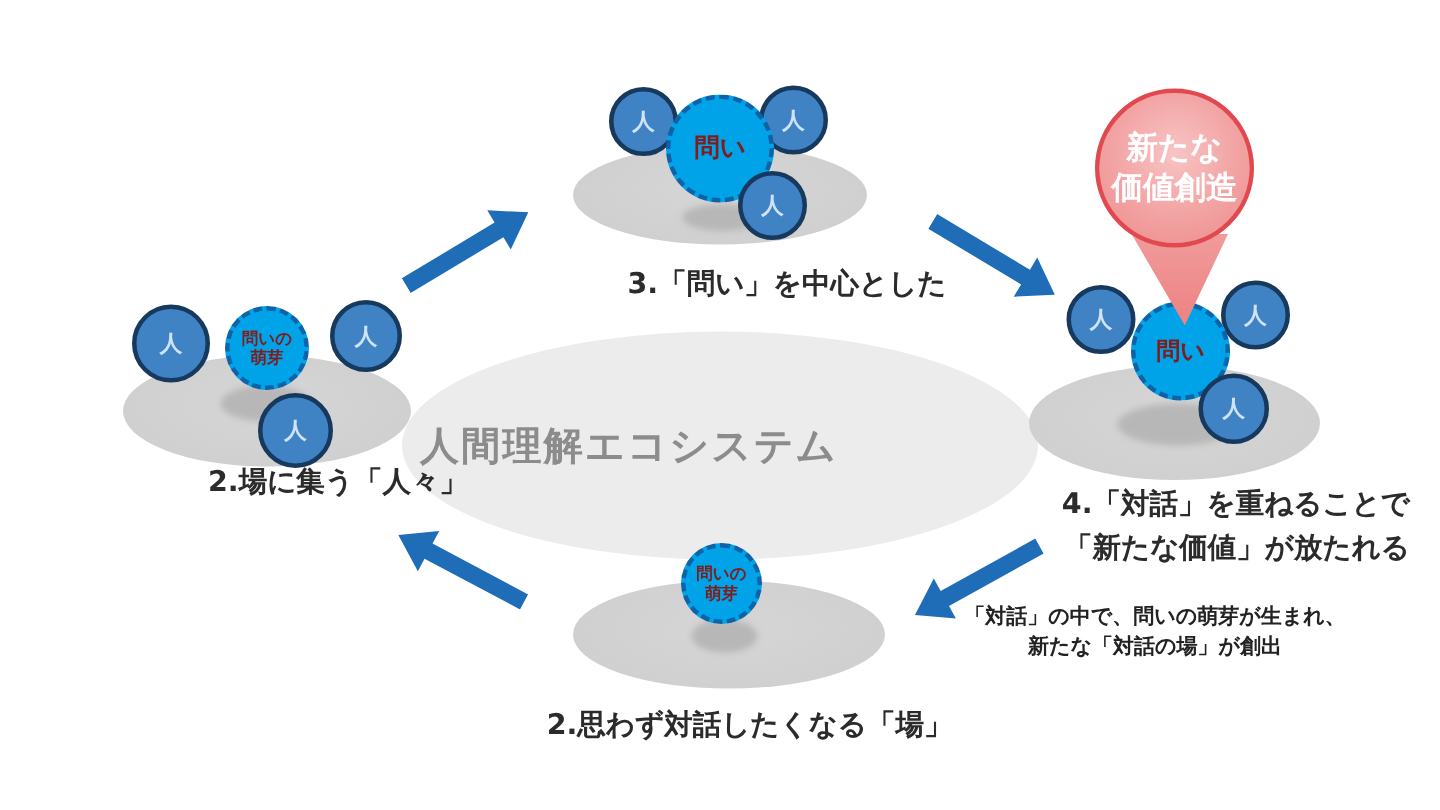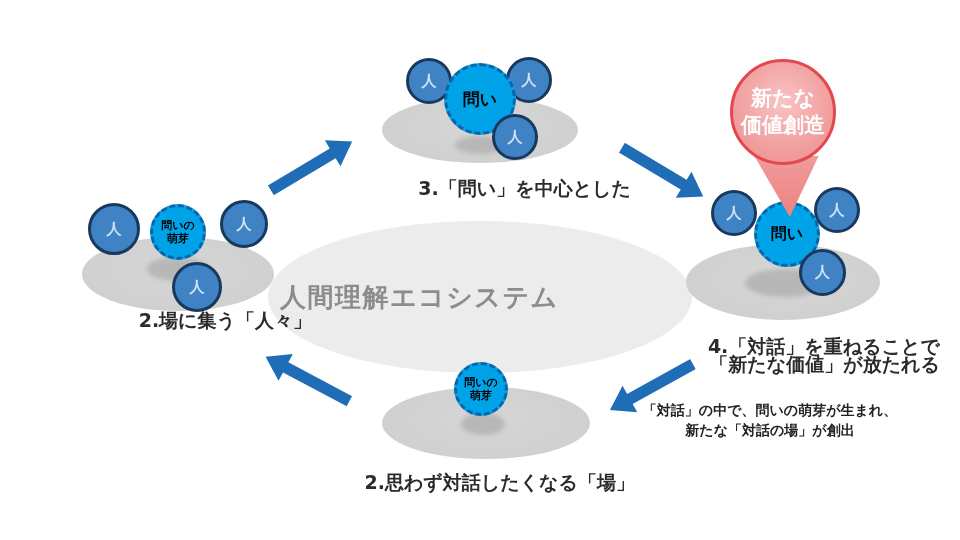--- a/index.html
+++ b/index.html
@@ -17,21 +17,21 @@
     background:radial-gradient(ellipse at 50% 45%, #d6d6d6 0%, #d0d0d0 70%, #cccccc 100%);}
   .pshadow{position:absolute;border-radius:50%;background:#b7b7b7;filter:blur(2px);z-index:3;}
   
   .person{position:absolute;border-radius:50%;background:#4083c5;border:3px solid #17395e;
     box-sizing:border-box;display:flex;align-items:center;justify-content:center;
     color:#cfe2f6;font-weight:bold;font-size:15px;z-index:4;}
   .person.front{z-index:6;}
   
   .qcircle{position:absolute;border-radius:50%;background:#00a3e8;border:3px dashed #0c63a8;
     box-sizing:border-box;display:flex;flex-direction:column;align-items:center;justify-content:center;
-    color:#000000;font-weight:bold;text-align:center;line-height:1.2;z-index:5;}
+    color:#7f1d1d;font-weight:bold;text-align:center;line-height:1.2;z-index:5;}
   
   .caption{position:absolute;font-weight:bold;color:#2b2b2b;text-align:right;
     white-space:nowrap;font-size:19px;z-index:8;}
   .note{position:absolute;font-weight:bold;color:#222222;text-align:center;
     white-space:nowrap;font-size:14px;z-index:8;}
   
   .arrow{position:absolute;width:95px;height:40px;z-index:7;}
   .arrow svg{display:block;width:100%;height:100%;}
   
   .balloon-tail{position:absolute;left:753px;top:156px;width:67px;height:61px;z-index:6;
@@ -106,21 +106,21 @@
   <div class="person front" style="left:799px;top:249px;width:47px;height:47px">
       <span>人</span>
     </div>
 
   <div class="balloon-tail"></div>
   <div class="balloon">
     <span>新たな</span>
     <span>価値創造</span>
   </div>
 
-  <div class="caption" style="left:640px;top:334px;width:300px">4.「対話」を重ねることで</div>
+  <div class="caption" style="left:640px;top:323px;width:300px">4.「対話」を重ねることで</div>
   <div class="caption" style="left:640px;top:352px;width:300px">「新たな価値」が放たれる</div>
   <div class="note" style="left:620px;top:402px;width:300px">「対話」の中で、問いの萌芽が生まれ、</div>
   <div class="note" style="left:620px;top:422px;width:300px">新たな「対話の場」が創出</div>
 
   <div class="arrow" style="left:264px;top:146px;transform:rotate(-31deg)">
     <svg viewBox="0 0 100 40" xmlns="http://www.w3.org/2000/svg">
       <polygon points="0,14 76,14 76,4 100,20 76,36 76,26 0,26" fill="#1e6db6"></polygon>
     </svg>
   </div>
   <div class="arrow" style="left:615px;top:152px;transform:rotate(31deg)">

